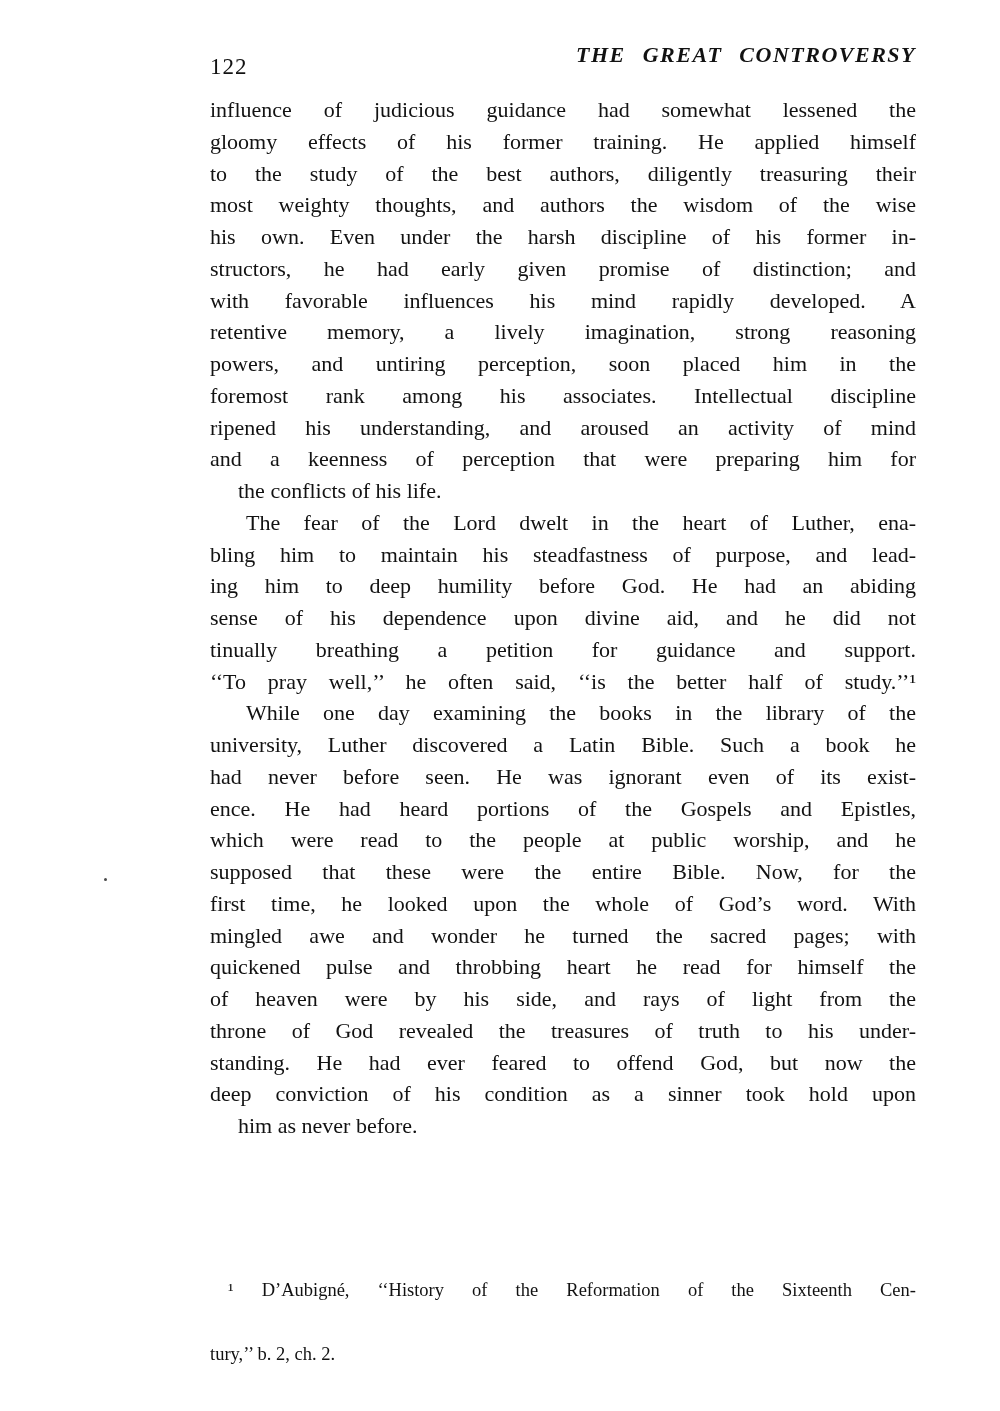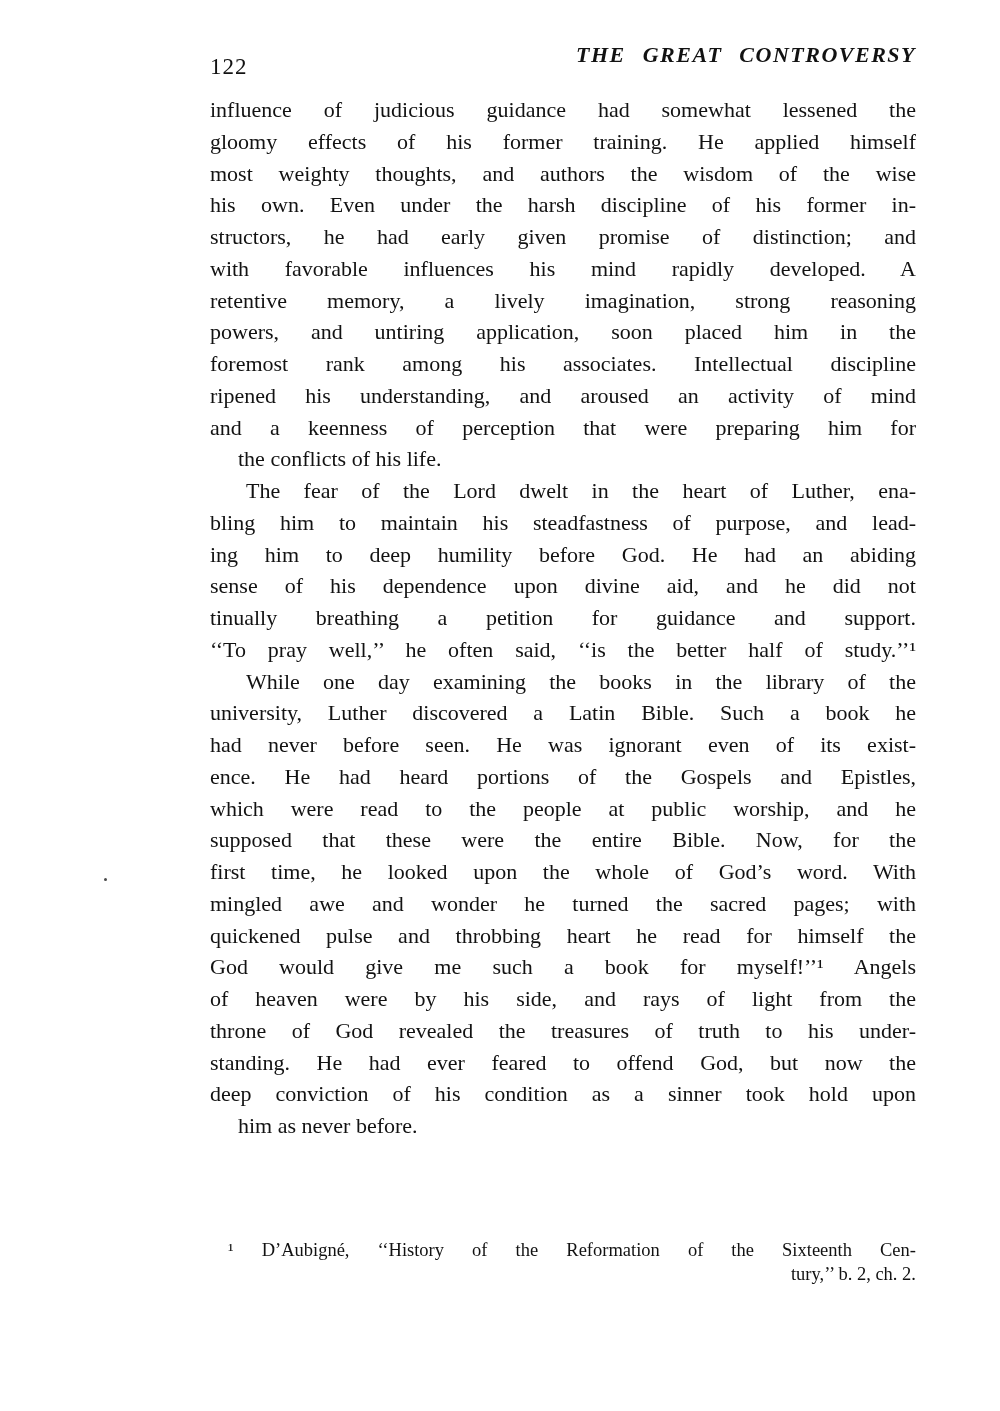--- a/index.html
+++ b/index.html
@@ -69,28 +69,29 @@
     position: absolute;
     top: 1239px;
     left: 0;
     right: 0;
     font-size: 18.5px;
   }
   .fn-line {
     line-height: 23.5px;
     height: 23.5px;
     overflow: hidden;
+    margin-top: 40px;
   }
   .fn-justify {
     text-align: justify;
     text-align-last: justify;
     text-indent: 18px;
   }
   .fn-center {
-    text-align: right;
+    text-align: left;
   }
   .speck {
     position: absolute;
     left: 104px;
     top: 878px;
     width: 3px;
     height: 3px;
     background: #4a4a4a;
     border-radius: 50%;
   }
@@ -99,26 +100,27 @@
 <body>
 
 <div class="page">
   <div class="content">
     <div class="pagenum">122</div>
     <div class="running-title">THE GREAT CONTROVERSY</div>
     <div class="body-text" id="body-text">
         <div class="paragraph">
           <div class="line">influence of judicious guidance had somewhat lessened the</div>
           <div class="line">gloomy effects of his former training.  He applied himself</div>
+          <div class="line">to the study of the best authors, diligently treasuring their</div>
           <div class="line">most weighty thoughts, and authors the wisdom of the wise</div>
           <div class="line">his own.  Even under the harsh discipline of his former in-</div>
           <div class="line">structors, he had early given promise of distinction; and</div>
           <div class="line">with favorable influences his mind rapidly developed.  A</div>
           <div class="line">retentive memory, a lively imagination, strong reasoning</div>
-          <div class="line">powers, and untiring application, soon placed him in the</div>
+          <div class="line">powers, and untiring perception, soon placed him in the</div>
           <div class="line">foremost rank among his associates.  Intellectual discipline</div>
           <div class="line">ripened his understanding, and aroused an activity of mind</div>
           <div class="line">and a keenness of perception that were preparing him for</div>
           <div class="line last">the conflicts of his life.</div>
         </div>
         <div class="paragraph">
           <div class="line indent">The fear of the Lord dwelt in the heart of Luther, ena-</div>
           <div class="line">bling him to maintain his steadfastness of purpose, and lead-</div>
           <div class="line">ing him to deep humility before God.  He had an abiding</div>
           <div class="line">sense of his dependence upon divine aid, and he did not</div>
@@ -128,21 +130,20 @@
         <div class="paragraph">
           <div class="line indent">While one day examining the books in the library of the</div>
           <div class="line">university, Luther discovered a Latin Bible.  Such a book he</div>
           <div class="line">had never before seen.  He was ignorant even of its exist-</div>
           <div class="line">ence.  He had heard portions of the Gospels and Epistles,</div>
           <div class="line">which were read to the people at public worship, and he</div>
           <div class="line">supposed that these were the entire Bible.  Now, for the</div>
           <div class="line">first time, he looked upon the whole of God’s word.  With</div>
           <div class="line">mingled awe and wonder he turned the sacred pages; with</div>
           <div class="line">quickened pulse and throbbing heart he read for himself the</div>
-          <div class="line">God would give me such a book for myself!’’¹   Angels</div>
           <div class="line">of heaven were by his side, and rays of light from the</div>
           <div class="line">throne of God revealed the treasures of truth to his under-</div>
           <div class="line">standing.  He had ever feared to offend God, but now the</div>
           <div class="line">deep conviction of his condition as a sinner took hold upon</div>
           <div class="line last">him as never before.</div>
         </div>
       </div>
     <div class="footnote">
       <div class="fn-line fn-justify">¹ D’Aubigné, ‘‘History  of  the  Reformation  of  the  Sixteenth  Cen-</div>
       <div class="fn-line fn-center">tury,’’ b. 2, ch. 2.</div>

